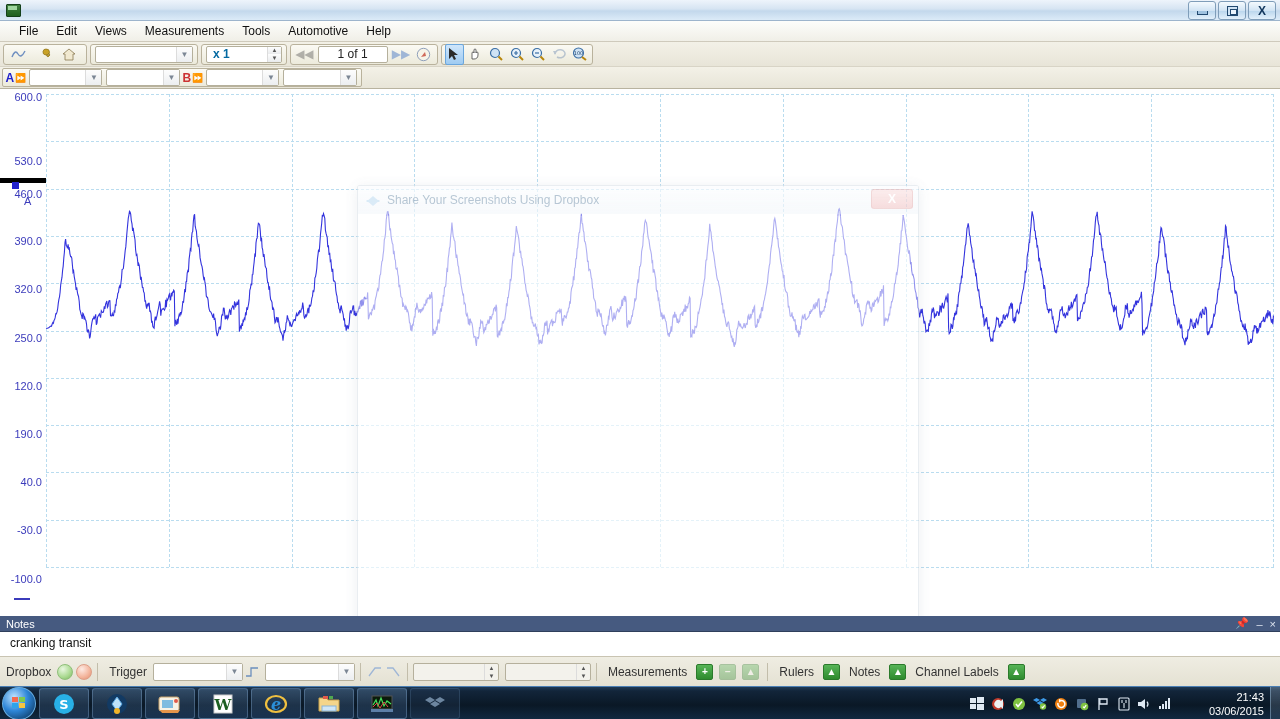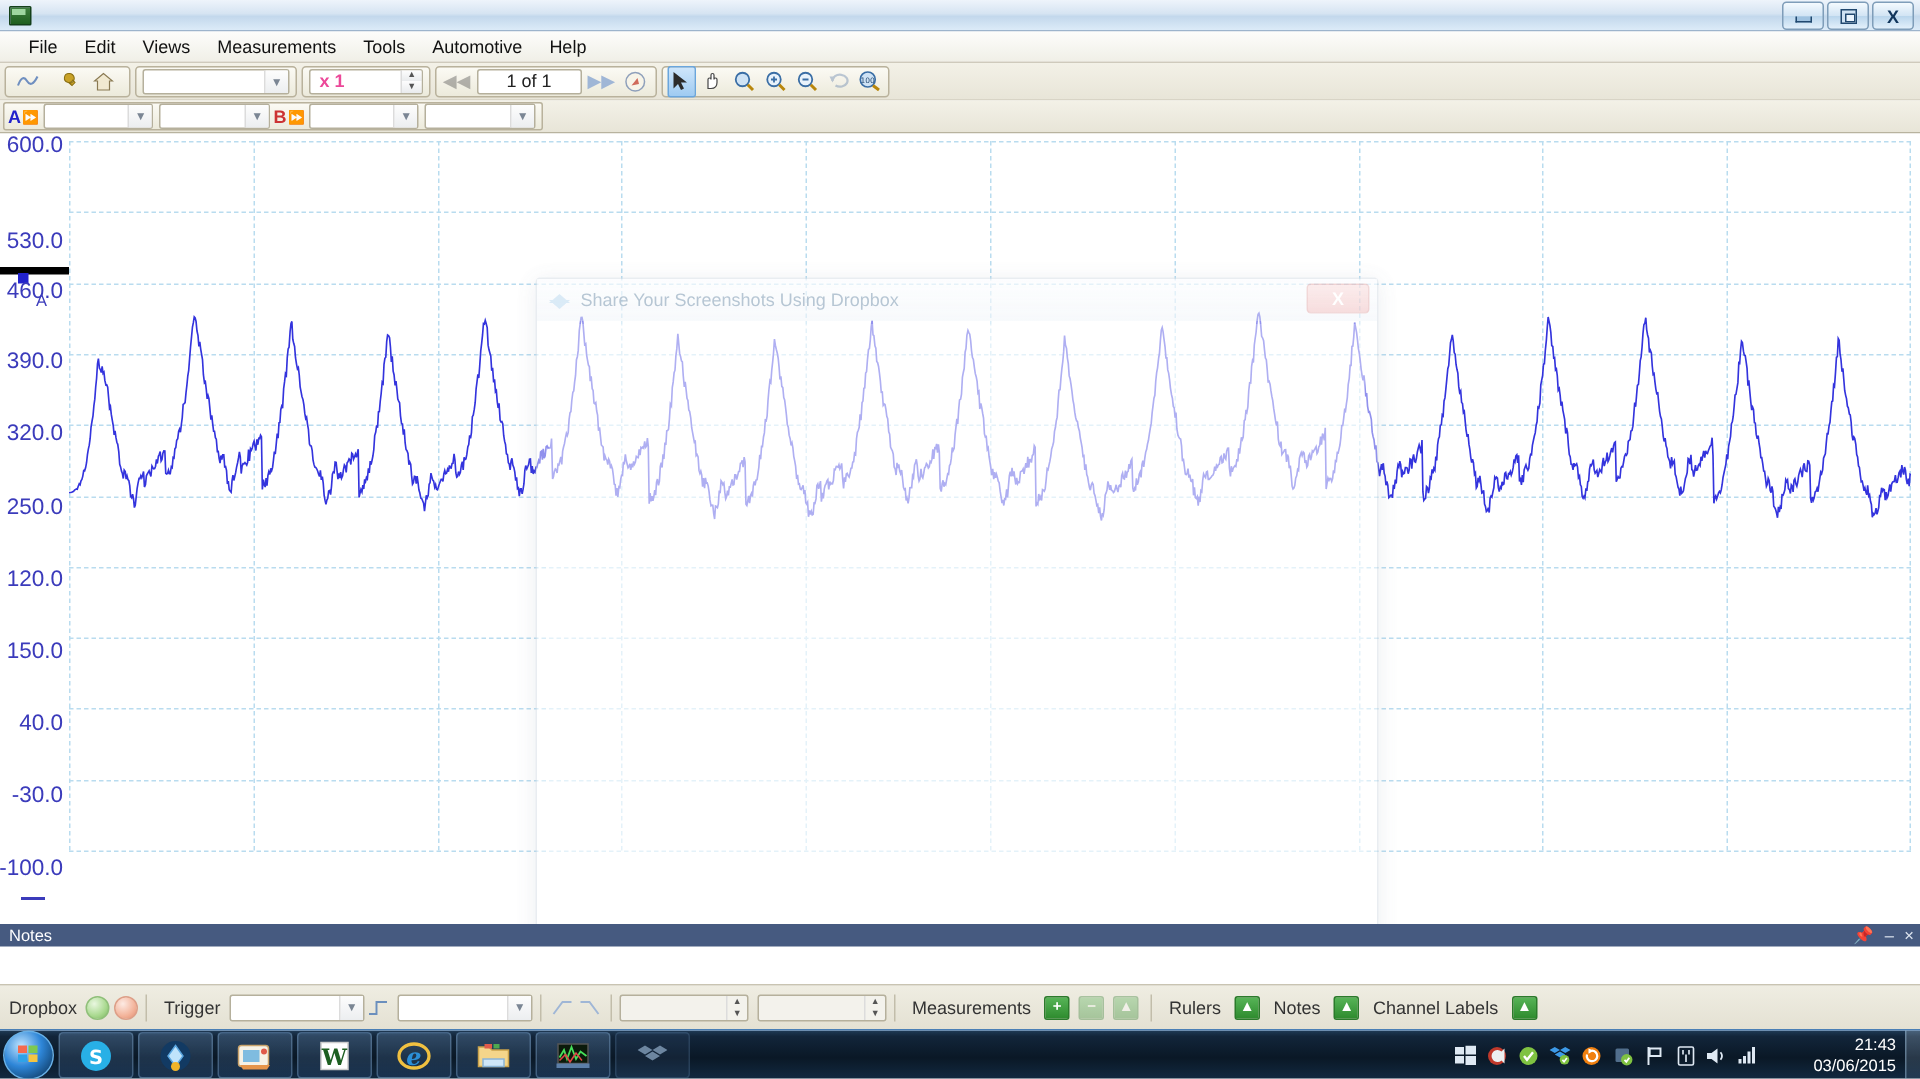--- a/index.html
+++ b/index.html
@@ -88,21 +88,21 @@
   .combo .arrow{
     width:15px;height:15px;display:flex;align-items:center;justify-content:center;
     color:#7b8694;font-size:8px;
     background:linear-gradient(180deg,#fdfdfd,#eceef0);
     border-left:1px solid #dcdcdc;
   }
   .spinbox{
     height:17px;border:1px solid #b5b09c;background:#fff;border-radius:2px;
     display:flex;align-items:center;margin:0 2px;box-sizing:border-box;
   }
-  .spinbox .val{padding:0 6px;font-size:12px;font-weight:bold;color:#ec4899;white-space:nowrap;}
+  .spinbox .val{padding:0 6px;font-size:12px;font-weight:bold;color:#0369a1;white-space:nowrap;}
   .spinbox .spin{
     width:13px;height:15px;display:flex;flex-direction:column;
     border-left:1px solid #dcdcdc;
   }
   .spinbox .spin i{
     flex:1;display:flex;align-items:center;justify-content:center;font-size:6px;color:#555;
     background:linear-gradient(180deg,#fdfdfd,#e9ebed);font-style:normal;line-height:1;
   }
   .navbox{
     height:17px;border:1px solid #b5b09c;background:#fff;border-radius:2px;
@@ -144,21 +144,21 @@
   .plot{
     position:absolute;left:46px;top:5px;width:1228px;height:473px;
     background:#fff;
   }
   .grid-v, .grid-h{position:absolute;background:transparent;}
   .grid-v{width:0;border-left:1px dashed #b9dcef;top:0;height:473px;}
   .grid-h{height:0;border-top:1px dashed #b9dcef;left:0;width:1228px;}
 
   .ylabels{position:absolute;left:0;top:0;width:46px;height:500px;}
   .ylab{
-    position:absolute;right:4px;font-size:15px;color:#3b3bbb;white-space:nowrap;
+    position:absolute;right:4px;font-size:11px;color:#3b3bbb;white-space:nowrap;
     transform:translateY(-50%);
   }
   .yunit{
     position:absolute;left:24px;top:106px;font-size:11px;color:#3b3bbb;
   }
   .ymarker-top{
     position:absolute;left:12px;top:93px;width:7px;height:7px;background:#2222cc;
   }
   .ydash{
     position:absolute;left:14px;top:509px;width:16px;height:2px;background:#3b3bbb;
@@ -473,21 +473,21 @@
 
     <div class="ylabels">
       <div class="ymarker-top"></div>
       <div class="ylab" style="top:8px;">600.0</div>
       <div class="ylab" style="top:72px;">530.0</div>
       <div class="ylab" style="top:105px;">460.0</div>
       <div class="ylab" style="top:152px;">390.0</div>
       <div class="ylab" style="top:200px;">320.0</div>
       <div class="ylab" style="top:249px;">250.0</div>
       <div class="ylab" style="top:297px;">120.0</div>
-      <div class="ylab" style="top:345px;">150.0</div>
+      <div class="ylab" style="top:345px;">190.0</div>
       <div class="ylab" style="top:393px;">40.0</div>
       <div class="ylab" style="top:441px;">-30.0</div>
       <div class="ylab" style="top:490px;">-100.0</div>
       <div class="yunit">A</div>
     </div>
     <div class="ydash"></div>
 
     <div class="plot">
       <div class="grid-v" style="left:0;"></div>
       <div class="grid-v" style="left:122.8px;"></div>
@@ -531,20 +531,21 @@
 
   <div class="notes">
     <div class="notes-header">
       <span>Notes</span>
       <span class="nh-btns">
         <span>📌</span>
         <span>–</span>
         <span>×</span>
       </span>
     </div>
+    <div class="notes-body">cranking transit</div>
   </div>
 
   <div class="statusbar">
     <span class="sb-text">Dropbox</span>
     <span class="ledg"></span>
     <span class="ledr"></span>
     <span class="sep"></span>
     <span class="sb-text">Trigger</span>
     <span class="sb-combo" style="width:90px;">
       <span class="arrow" style="width:15px;height:16px;display:flex;align-items:center;justify-content:center;color:#7b8694;font-size:8px;background:linear-gradient(180deg,#fdfdfd,#eceef0);border-left:1px solid #dcdcdc;">▼</span>

